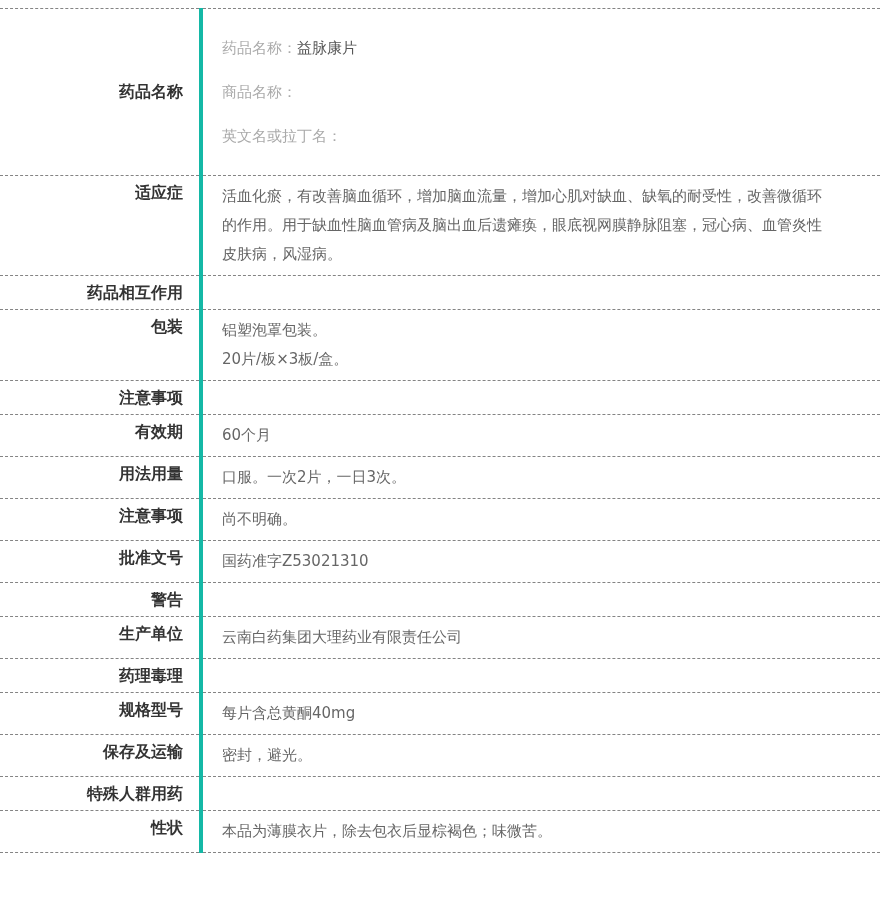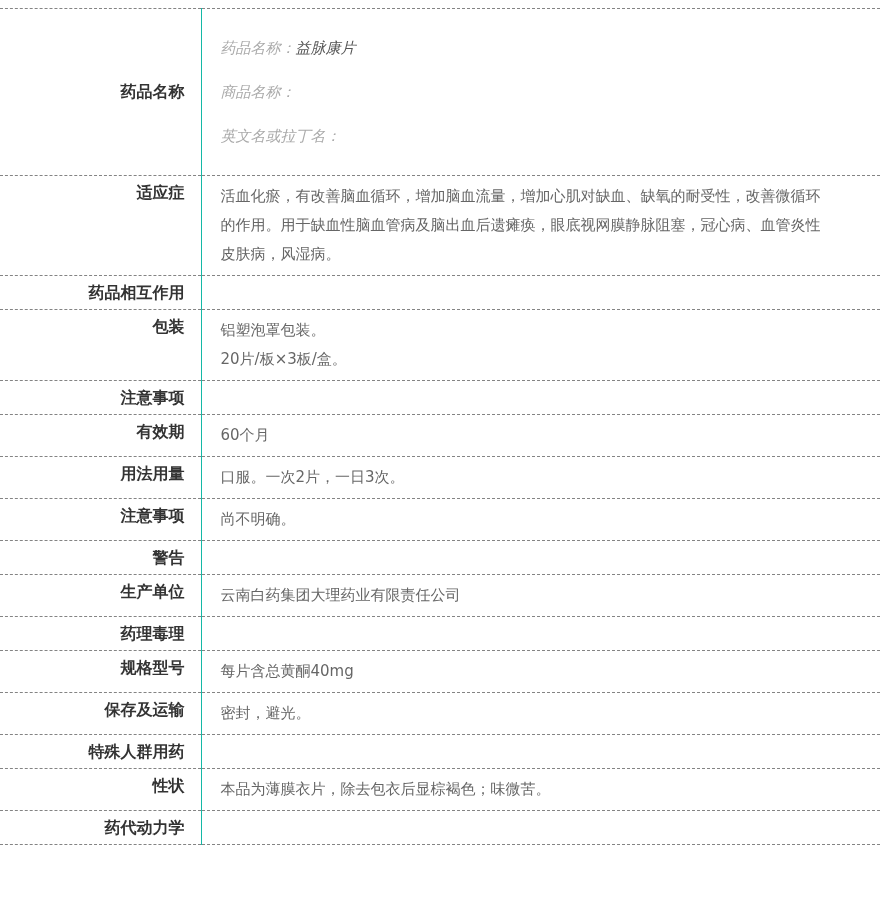--- a/index.html
+++ b/index.html
@@ -21,21 +21,21 @@
     table-layout: fixed;
     width: 880px;
     margin-top: 8px;
     border-top: 1px dashed #848484;
   }
   table.drug-table tr {
     border-bottom: 1px dashed #848484;
   }
   td.label-cell {
     width: 201px;
-    border-right: 1px solid #14b8a6;
+    border-right: 4px solid #14b8a6;
     text-align: right;
     vertical-align: top;
     padding: 7px 16px 6px 0;
     font-size: 16px;
     font-weight: bold;
     color: #333333;
     line-height: 20px;
   }
   td.value-cell {
     vertical-align: top;
@@ -48,21 +48,20 @@
   }
   tr.row-drug-name td.label-cell {
     vertical-align: middle;
     padding-top: 0;
     padding-bottom: 0;
   }
   tr.row-drug-name td.value-cell {
     line-height: 22px;
     padding-top: 6px;
     padding-bottom: 6px;
-    font-style: italic;
   }
   .name-line .prefix {
     color: #aaaaaa;
   }
   .name-line .name-value {
     color: #555555;
   }
 </style>
 </head>
 <body>
@@ -107,20 +106,24 @@
   </tr>
         <tr>
     <td class="label-cell">用法用量</td>
     <td class="value-cell">口服。一次2片，一日3次。</td>
   </tr>
         <tr>
     <td class="label-cell">注意事项</td>
     <td class="value-cell">尚不明确。</td>
   </tr>
         <tr>
+    <td class="label-cell">批准文号</td>
+    <td class="value-cell">国药准字Z53021310</td>
+  </tr>
+        <tr>
     <td class="label-cell">警告</td>
     <td class="value-cell"></td>
   </tr>
         <tr>
     <td class="label-cell">生产单位</td>
     <td class="value-cell">云南白药集团大理药业有限责任公司</td>
   </tr>
         <tr>
     <td class="label-cell">药理毒理</td>
     <td class="value-cell"></td>
@@ -134,19 +137,15 @@
     <td class="value-cell">密封，避光。</td>
   </tr>
         <tr>
     <td class="label-cell">特殊人群用药</td>
     <td class="value-cell"></td>
   </tr>
         <tr>
     <td class="label-cell">性状</td>
     <td class="value-cell">本品为薄膜衣片，除去包衣后显棕褐色；味微苦。</td>
   </tr>
-        <tr>
-    <td class="label-cell">药代动力学</td>
-    <td class="value-cell"></td>
-  </tr>
       </tbody>
   </table>
 </div>
 
 </body></html>

